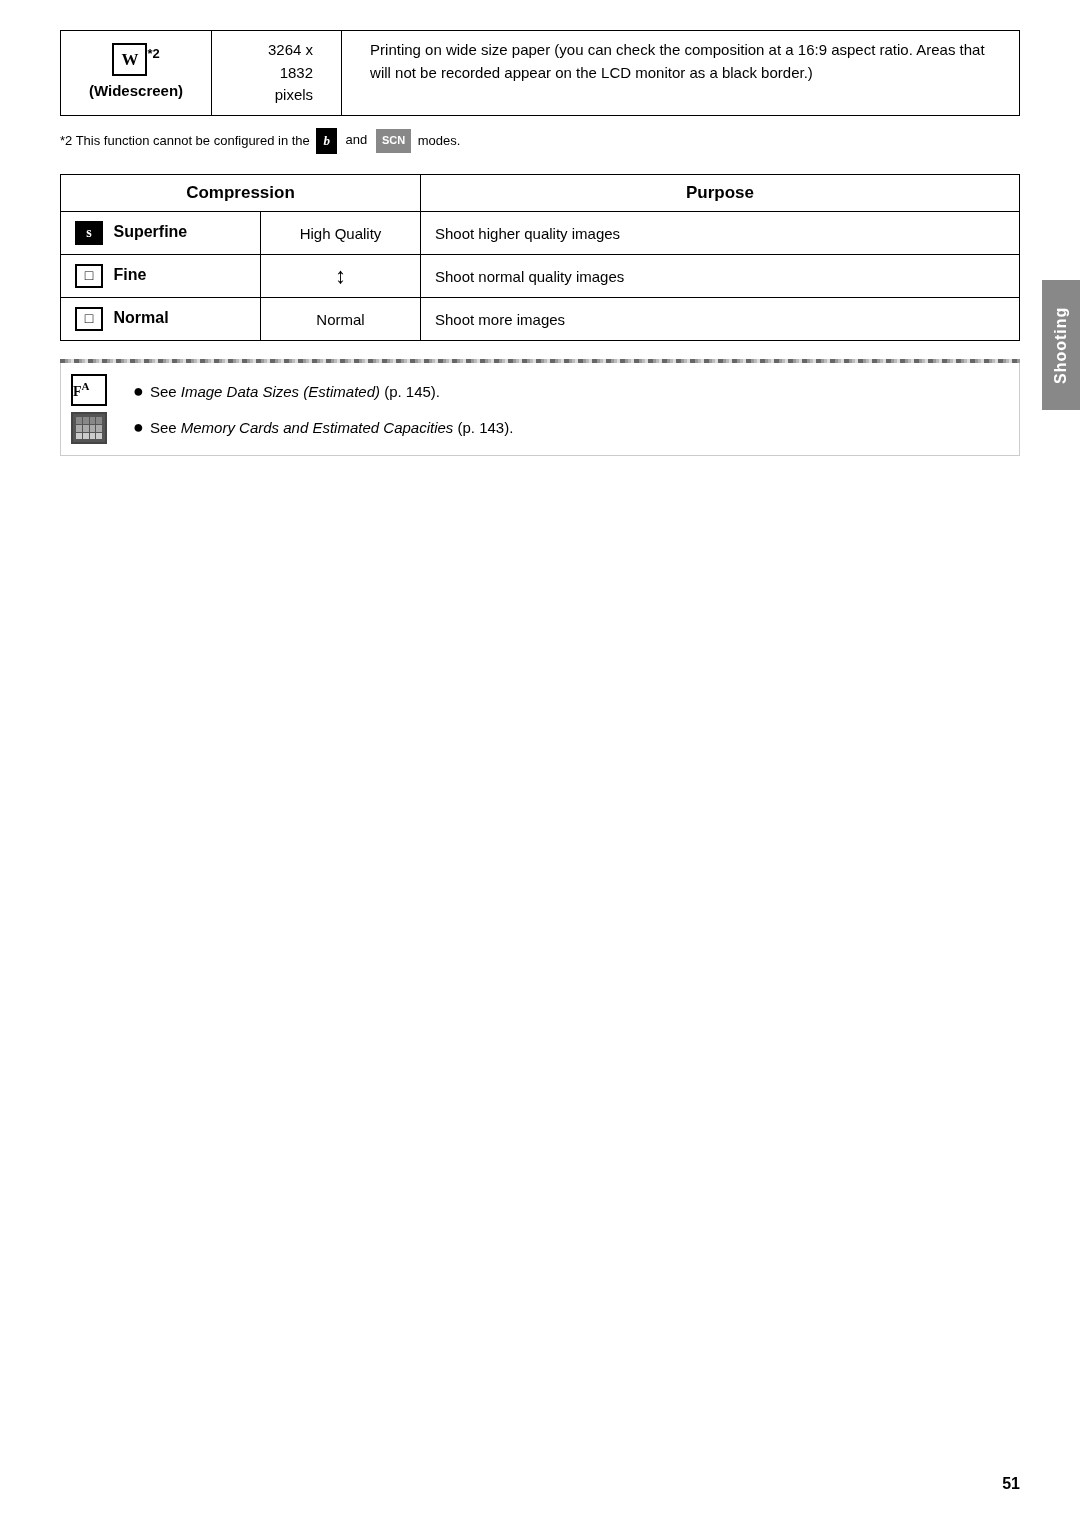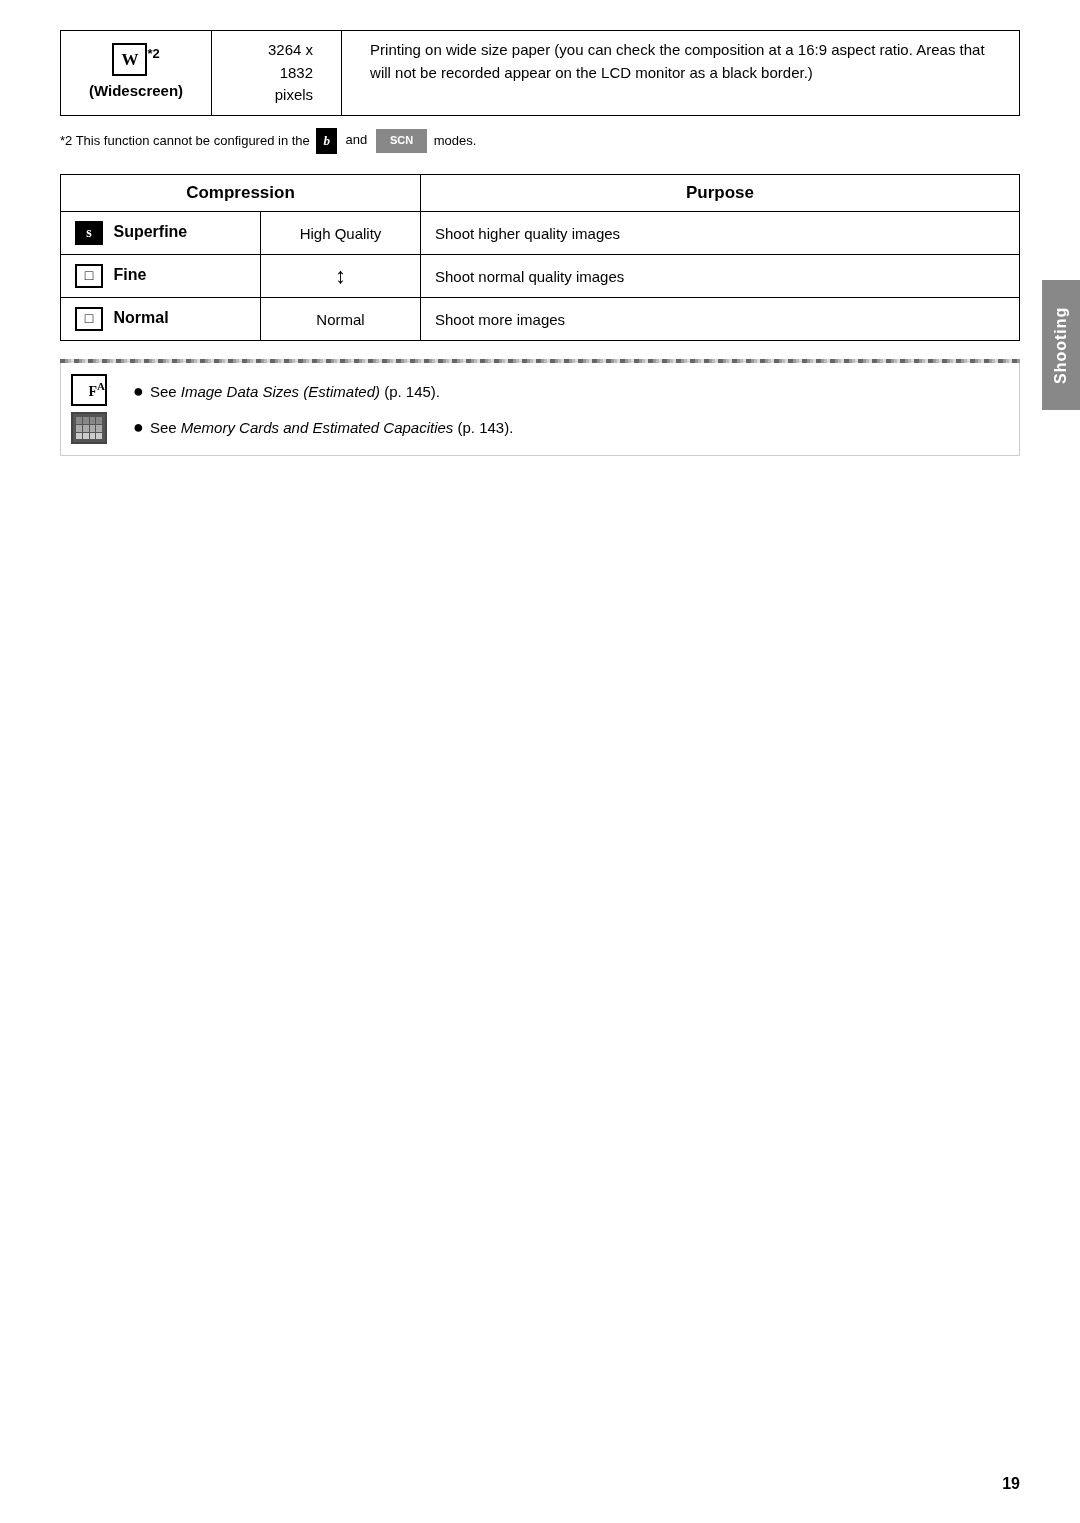--- a/index.html
+++ b/index.html
@@ -229,21 +229,21 @@
       </td>
     </tr>
   </tbody>
     </table>
 
   <div class="footnotes">
     <div>
       <span>*2 This function cannot be configured in the</span>
       <span class="inline-icon" style="font-size:13px; padding:1px 5px; background:#000; color:#fff; border:2px solid #000; font-family:serif; font-style:italic; display:inline-block; vertical-align:middle; margin:0 3px;">b</span>
       <span style="margin:0 2px;">and</span>
-      <span class="inline-icon2" style="font-size:11px; padding:1px 12px; background:#888; color:#fff; border:2px solid #888; display:inline-block; vertical-align:middle; margin:0 3px;">SCN</span>
+      <span class="inline-icon2" style="font-size:11px; padding:1px 4px; background:#888; color:#fff; border:2px solid #888; display:inline-block; vertical-align:middle; margin:0 3px;">SCN</span>
       <span>modes.</span>
     </div>
   </div>
 
 
   <table class="compression-table">
     <thead>
       <tr>
         <th colspan="2">Compression</th>
         <th>Purpose</th>
@@ -292,21 +292,21 @@
         </td>
       </tr>
     </tbody>
   </table>
 
   <div style="margin-top:8px;">
     <div class="deco-border-top"></div>
     <div style="display:flex; flex-direction:row; align-items:stretch; border: 1px solid #ccc; border-top:none;">
 
       <div style="display:flex; flex-direction:column; padding:10px 10px; gap:6px; align-items:center; justify-content:center; min-width:55px;">
-        <div style="width:36px; height:32px; border:2px solid #000; background:#fff; display:flex; align-items:center; justify-content:flex-end; font-size:13px; font-weight:bold; color:#000; font-family:serif; position:relative;">
+        <div style="width:36px; height:32px; border:2px solid #000; background:#fff; display:flex; align-items:center; justify-content:flex-start; font-size:13px; font-weight:bold; color:#000; font-family:serif; position:relative;">
 
           <span style="font-size:14px; font-family:serif;">F<span style="font-size:11px; vertical-align:super;">A</span></span>
         </div>
         <div style="width:36px; height:32px; border:2px solid #444; background:#555; display:grid; grid-template-columns:repeat(4,1fr); grid-template-rows:repeat(3,1fr); gap:1px; padding:3px;">
           <div style="background:#888;"></div>
           <div style="background:#888;"></div>
           <div style="background:#888;"></div>
           <div style="background:#888;"></div>
           <div style="background:#aaa;"></div>
           <div style="background:#aaa;"></div>
@@ -333,15 +333,15 @@
           </span>
         </div>
       </div>
     </div>
   </div>
 
   <div class="sidebar-tab">
     <span>Shooting</span>
   </div>
 
-  <div class="page-number">19</div>
+  <div class="page-number">51</div>
 
 </div>
 
 </body></html>

